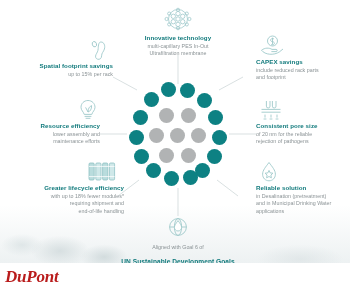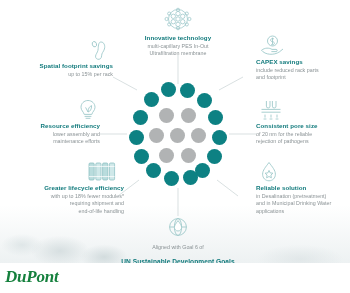--- a/index.html
+++ b/index.html
@@ -56,21 +56,21 @@
   .un .head{font-size:6.6px;font-weight:bold;color:#117a7c;line-height:9px;}
 
   
   .brandbar{
     position:absolute;left:0;top:263px;width:350px;height:30px;background:#ffffff;
   }
   .brand{
     position:absolute;left:5px;top:4px;
     font-family:"Liberation Serif", serif;
     font-style:italic;font-weight:bold;
-    font-size:17px;color:#15803d;letter-spacing:-.2px;
+    font-size:17px;color:#b91c1c;letter-spacing:-.2px;
   }
   svg{display:block;overflow:visible;}
 </style>
 </head>
 <body>
 
 <div id="stage">
 
   <div class="canvas">
 

